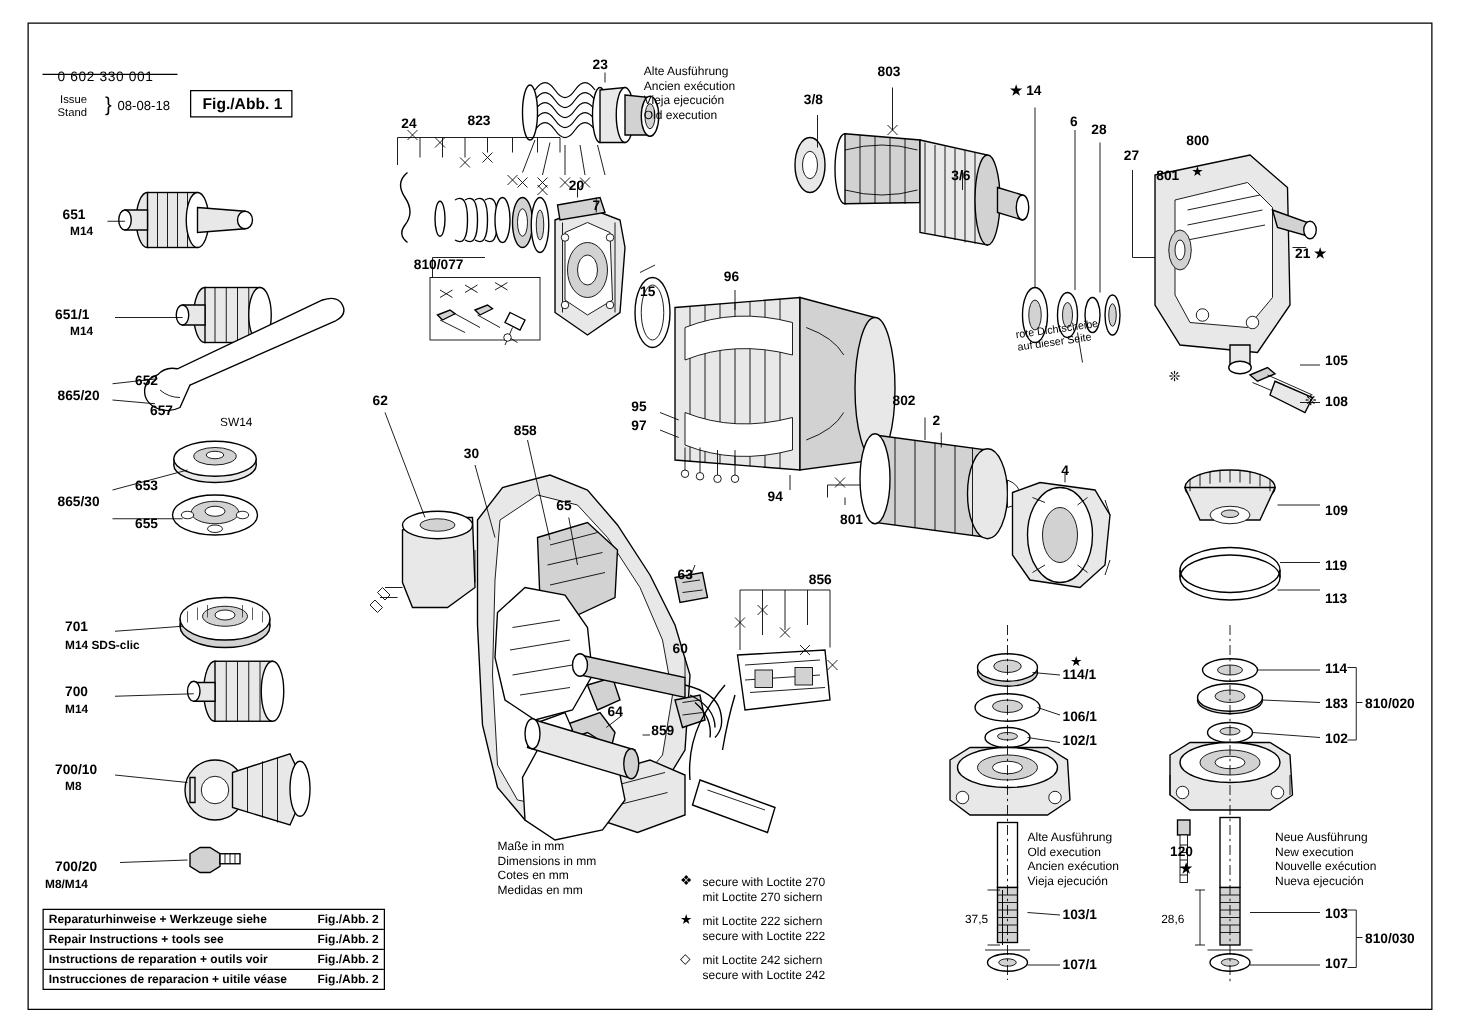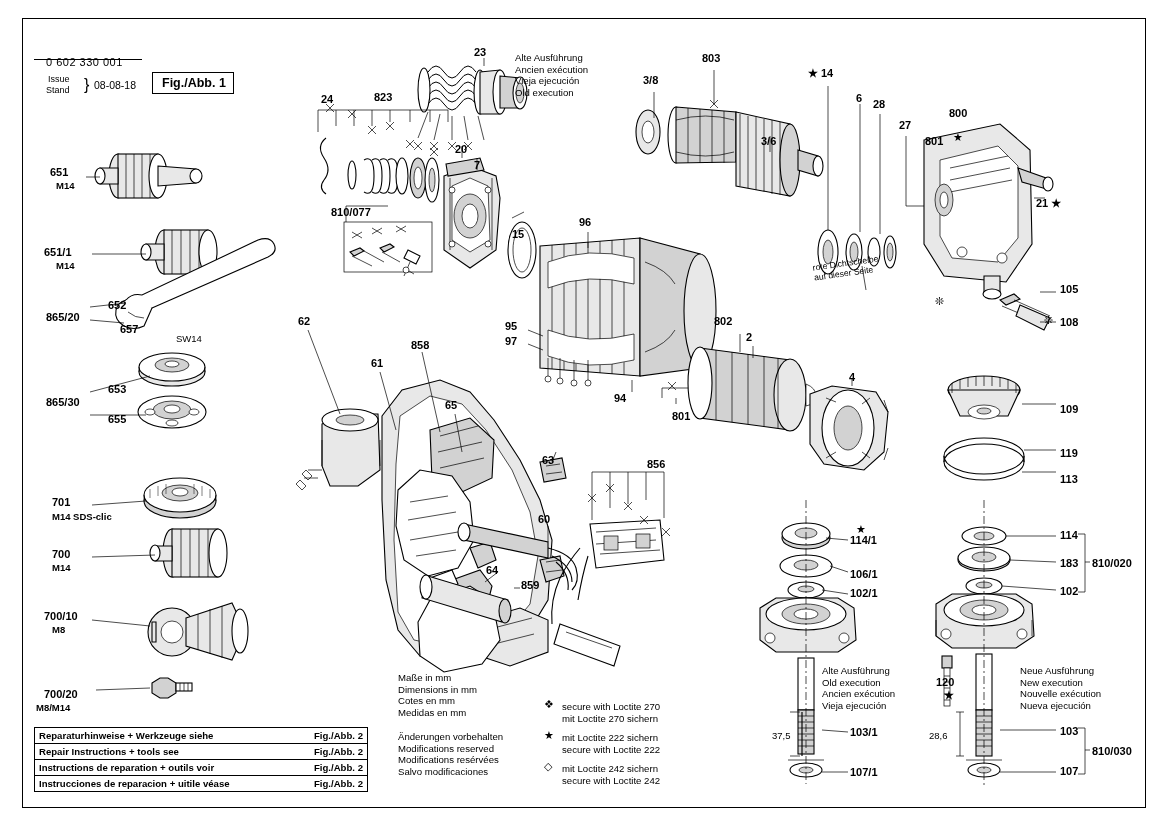--- a/index.html
+++ b/index.html
@@ -61,21 +61,21 @@
   }
   #ruleline {
     position: absolute; left: 34px; top: 59px; width: 108px; height: 1.3px; background: #000;
   }
 
   
   #insttable {
     position: absolute;
     left: 34px;
     top: 727px;
-    width: 334px;
+    width: 274px;
     border: 1.4px solid #000;
     box-sizing: border-box;
     font-size: 9.6px;
     font-weight: bold;
   }
   #insttable .row {
     display: flex;
     justify-content: space-between;
     padding: 1.5px 4px 1.5px 4px;
     border-bottom: 1px solid #000;
@@ -681,21 +681,21 @@
   <div class="lbl b" style="left:512px; top:204px;margin-top:24px;">15</div>
   <div class="lbl b" style="left:579px; top:216px;">96</div>
   <div class="lbl b" style="left:505px; top:320px;">95</div>
   <div class="lbl b" style="left:505px; top:335px;">97</div>
   <div class="lbl b" style="left:614px; top:392px;">94</div>
   <div class="lbl b" style="left:672px; top:410px;">801</div>
   <div class="lbl b" style="left:714px; top:315px;">802</div>
   <div class="lbl b" style="left:746px; top:331px;">2</div>
   <div class="lbl b" style="left:849px; top:371px;">4</div>
   <div class="lbl b" style="left:298px; top:315px;">62</div>
-  <div class="lbl b" style="left:371px; top:357px;">61</div>
+  <div class="lbl b" style="left:371px; top:357px;">30</div>
   <div class="lbl b" style="left:411px; top:339px;">858</div>
   <div class="lbl b" style="left:445px; top:399px;">65</div>
   <div class="lbl b" style="left:542px; top:454px;">63</div>
   <div class="lbl b" style="left:538px; top:513px;">60</div>
   <div class="lbl b" style="left:486px; top:564px;">64</div>
   <div class="lbl b" style="left:521px; top:579px;">859</div>
   <div class="lbl b" style="left:647px; top:458px;">856</div>
   <div class="lbl b" style="left:643px; top:74px;">3/8</div>
   <div class="lbl b" style="left:702px; top:52px;">803</div>
   <div class="lbl b" style="left:761px; top:135px;">3/6</div>
@@ -736,24 +736,20 @@
   <div class="note b" style="left:515px; top:52px; text-align:left;">Alte Ausführung
 Ancien exécution
 Vieja ejecución
 Old execution</div>
   <div class="note" style="left:813px; top:258px; font-size:8.6px; line-height:10px; transform:rotate(-8deg);">rote Dichtscheibe
 auf dieser Seite</div>
   <div class="note" style="left:398px; top:672px;">Maße in mm
 Dimensions in mm
 Cotes en mm
 Medidas en mm</div>
-  <div class="note" style="left:398px; top:731px;">Änderungen vorbehalten
-Modifications reserved
-Modifications resérvées
-Salvo modificaciones</div>
 
   <div class="lbl sym" style="left:544px; top:699px; font-size:11px;">❖</div>
   <div class="note" style="left:562px; top:701px;">secure with Loctite 270
 mit Loctite 270 sichern</div>
   <div class="lbl sym" style="left:544px; top:730px; font-size:11px;">★</div>
   <div class="note" style="left:562px; top:732px;">mit Loctite 222 sichern
 secure with Loctite 222</div>
   <div class="lbl sym" style="left:544px; top:761px; font-size:11px;">◇</div>
   <div class="note" style="left:562px; top:763px;">mit Loctite 242 sichern
 secure with Loctite 242</div>

